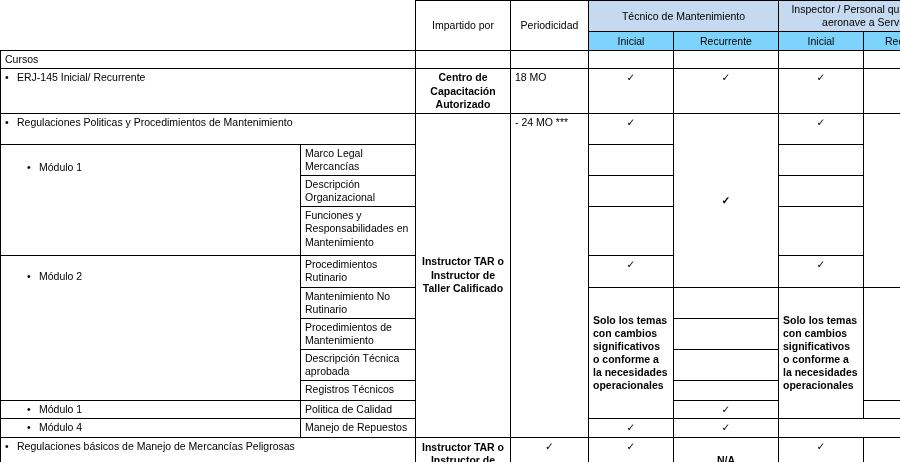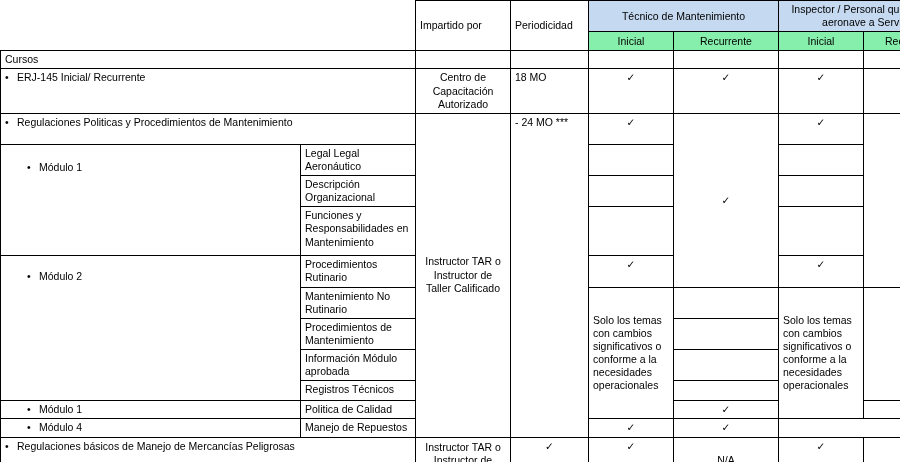--- a/index.html
+++ b/index.html
@@ -36,34 +36,36 @@
   td.noborder {
     border: none !important;
   }
   .hdr-blue {
     background: #c5d9f1;
     text-align: center;
     vertical-align: middle !important;
     font-size: 10.5px;
   }
   .hdr-plain {
+    text-align: center;
     vertical-align: middle !important;
     font-size: 10.5px;
   }
   .sub-hdr {
-    background: #86efac;
+    background: #7dd3fc;
     text-align: center;
     vertical-align: middle !important;
     font-size: 10px;
   }
   .ctr {
     text-align: center;
   }
   .mid {
     vertical-align: middle !important;
+    font-weight: bold;
   }
   .chk {
     text-align: center;
     vertical-align: middle !important;
     font-size: 11px;
   }
   .chk-top {
     text-align: center;
     vertical-align: top !important;
     font-size: 11px;
@@ -158,21 +160,21 @@
     <td class="chk-top">✓</td>
     <td rowspan="5" class="chk mid">✓</td>
   </tr>
 
   <tr>
     <td rowspan="3" style="height:28px">
       <div style="padding-top:14px">
         <span class="bullet-ind">•</span><span>Módulo 1</span>
       </div>
     </td>
-    <td>Legal Legal Aeronáutico</td>
+    <td>Marco Legal Mercancías</td>
     <td></td>
     <td></td>
   </tr>
 
   <tr>
     <td style="height:24px">Descripción Organizacional</td>
     <td></td>
     <td></td>
   </tr>
 
@@ -199,21 +201,21 @@
     <td></td>
     <td rowspan="5" class="cell-note mid">Solo los temas con cambios significativos o conforme a la necesidades operacionales</td>
   </tr>
 
   <tr>
     <td style="height:26px">Procedimientos de Mantenimiento</td>
     <td></td>
   </tr>
 
   <tr>
-    <td style="height:26px">Información Módulo aprobada</td>
+    <td style="height:26px">Descripción Técnica aprobada</td>
     <td></td>
   </tr>
 
   <tr>
     <td style="height:15px">Registros Técnicos</td>
     <td></td>
   </tr>
 
   <tr>
     <td style="height:13px">

